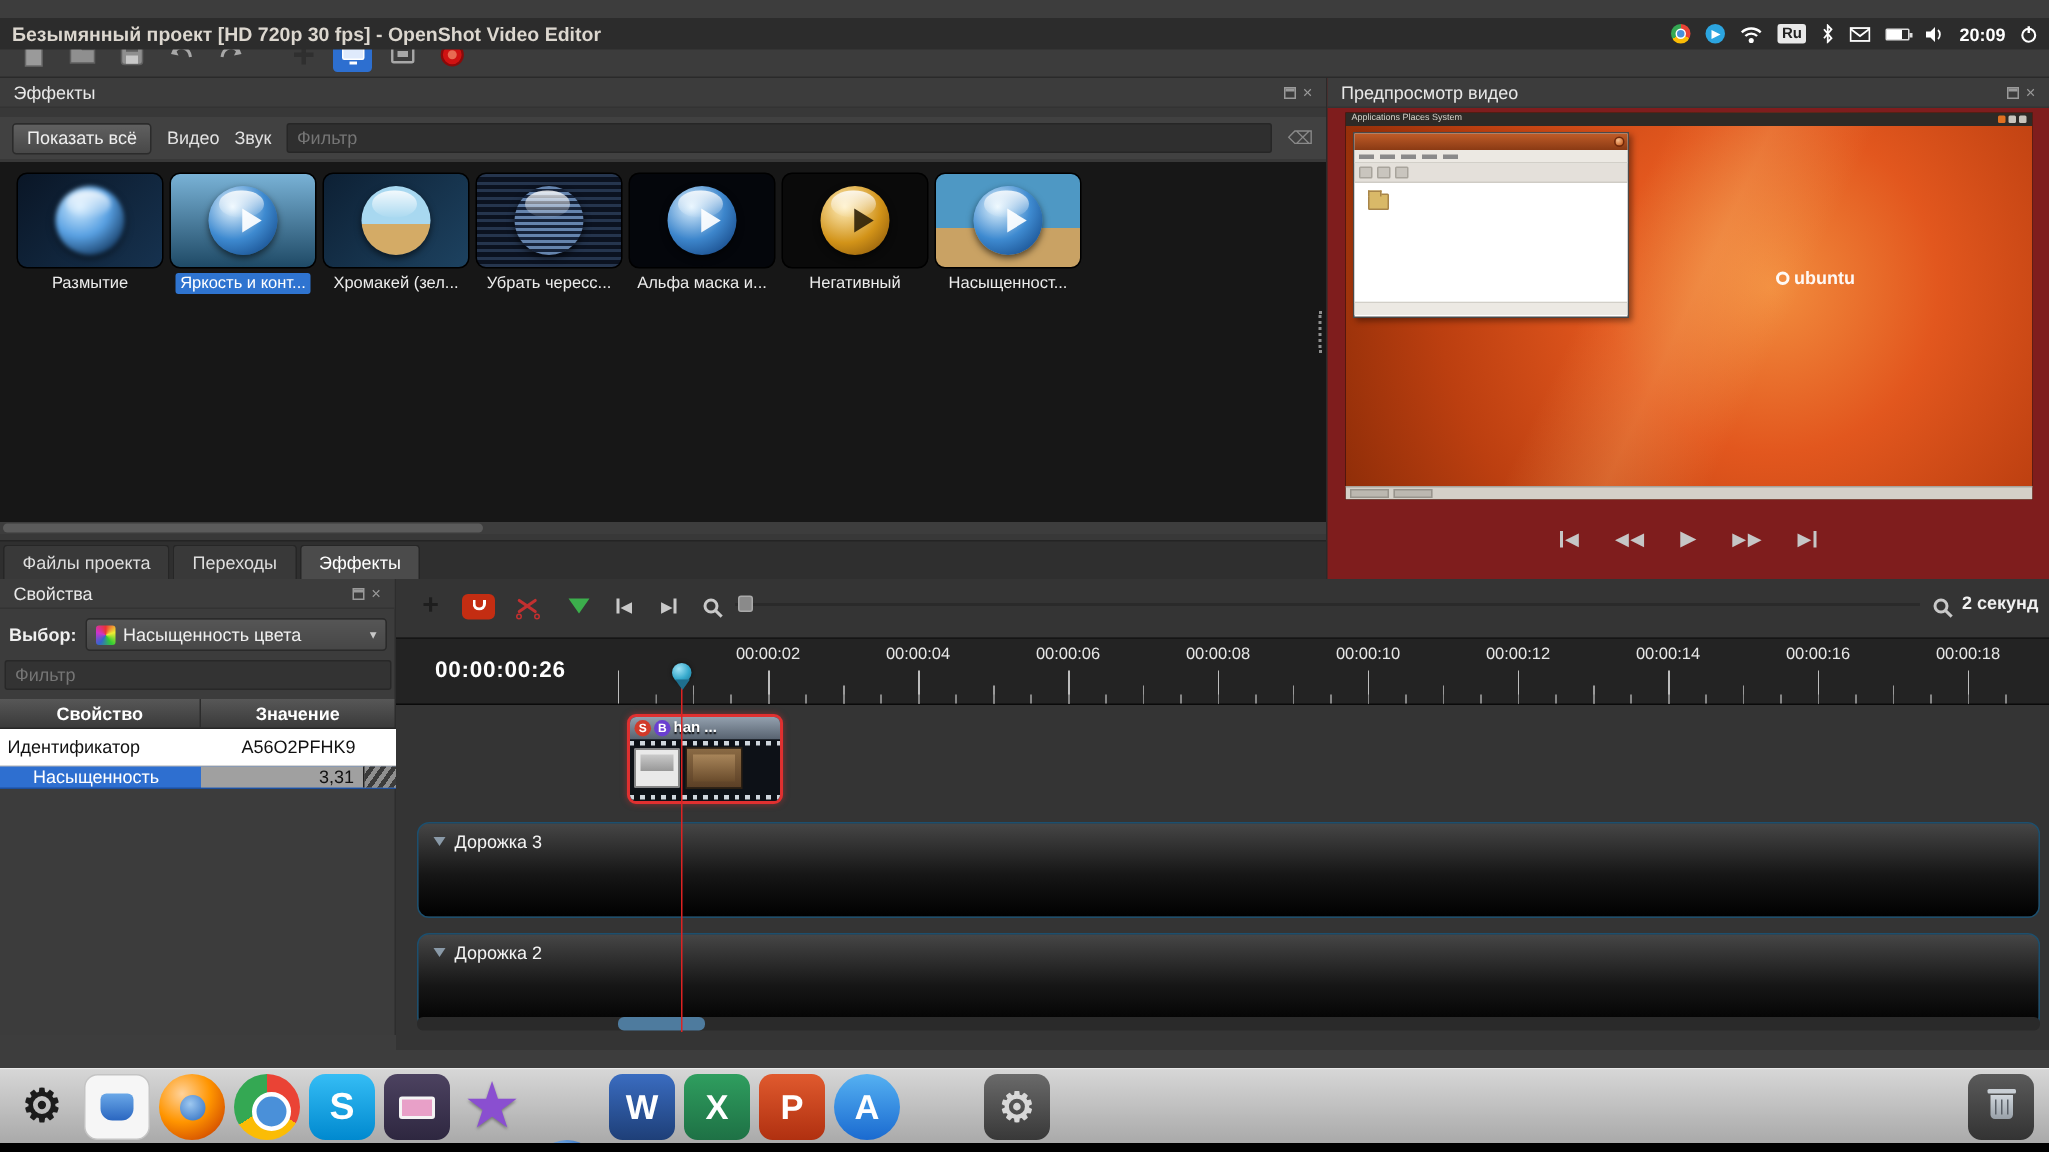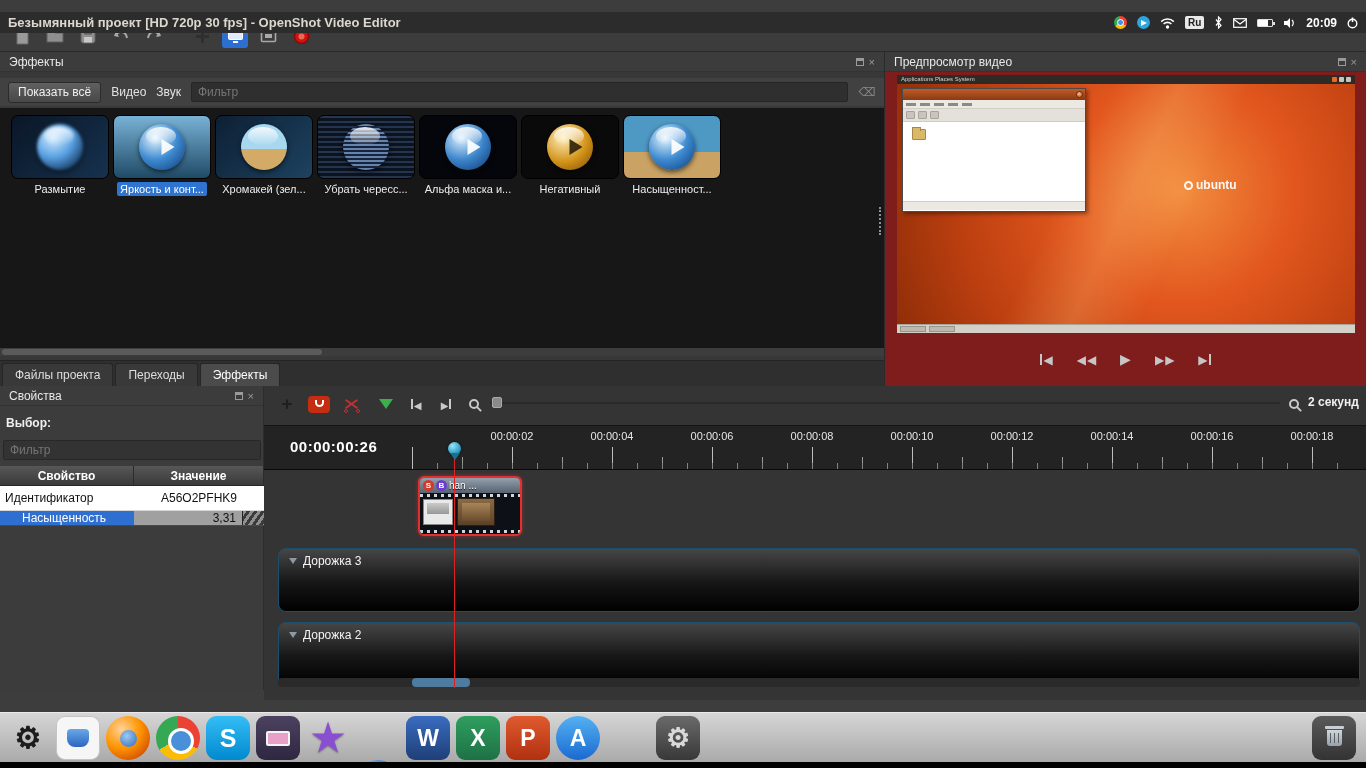--- a/index.html
+++ b/index.html
@@ -179,21 +179,21 @@
 .track{position:absolute;left:14px;width:1082px;height:64px;border-radius:8px;background:linear-gradient(180deg,#464646,#161616 55%,#000);border:1px solid #1c4f6e}
 .tk4{top:88px}.tk3{top:162px}.tk2{top:236px}
 .tr-collapse{position:absolute;left:10px;top:9px;border-top:6px solid #8a9aa8;border-left:4px solid transparent;border-right:4px solid transparent}
 .tr-label{position:absolute;left:24px;top:5px;font-size:12px;color:#f4f4f4}
 
 .clip{position:absolute;left:154px;top:90px;width:104px;height:60px;border:2px solid #e03030;border-radius:6px;background:#141a22;overflow:hidden;z-index:20;box-shadow:0 0 4px rgba(224,48,48,.5)}
 .clip-head{height:15px;background:linear-gradient(#93a0ae,#57626f);display:flex;align-items:center;gap:2px;padding:0 3px}
 .badge{width:11px;height:11px;border-radius:50%;color:#fff;font-size:8px;font-weight:bold;display:flex;align-items:center;justify-content:center;flex:0 0 auto}
 .b-s{background:#d23a2a}
 .b-b{background:#6a3fd0}
-.clip-title{color:#fff;font-size:10px;font-weight:normal;white-space:nowrap;text-shadow:0 1px 1px #000}
+.clip-title{color:#fff;font-size:10px;font-weight:bold;white-space:nowrap;text-shadow:0 1px 1px #000}
 .clip-body{position:relative;height:41px;background:#0d1117}
 .holes-t,.holes-b{position:absolute;left:0;right:0;height:3px;background:repeating-linear-gradient(to right,#cfd6dd 0 3px,transparent 3px 7px)}
 .holes-t{top:1px}.holes-b{bottom:1px}
 .frame1{position:absolute;left:3px;top:6px;width:30px;height:26px;background:#e9e9e9;border:1px solid #888}
 .frame1::after{content:"";position:absolute;inset:3px 3px 10px 3px;background:linear-gradient(#cacaca,#989898)}
 .frame2{position:absolute;left:37px;top:5px;width:38px;height:28px;background:linear-gradient(#8a6a44,#5c4026);border:1px solid #2a1f12}
 .frame2::after{content:"";position:absolute;inset:4px;background:linear-gradient(#a8855a,#6a4c2c)}
 
 .hscroll{position:absolute;left:14px;top:292px;width:1082px;height:9px;background:#2a2a2a;border-radius:4px}
 .hscroll-handle{position:absolute;left:134px;top:0;width:58px;height:9px;background:#4e7b9e;border-radius:4px}
@@ -409,20 +409,25 @@
   <div class="props-panel">
     <div class="panel-titlebar">
       <span class="panel-title">Свойства</span>
       <span class="panel-ctrls">
         <span class="pc-float"></span>
         <span class="pc-close"></span>
       </span>
     </div>
     <div class="choose-row">
       <span class="choose-label">Выбор:</span>
+      <div class="dropdown">
+        <span class="dd-ico"></span>
+        <span>Насыщенность цвета</span>
+        <span class="dd-caret"></span>
+      </div>
     </div>
     <input class="props-filter" placeholder="Фильтр" style="">
     <div class="ptable">
       <div class="prow phead">
         <span class="pcell c1">Свойство</span>
         <span class="pcell c2">Значение</span>
       </div>
       <div class="prow data">
         <span class="pcell c1">Идентификатор</span>
         <span class="pcell c2">A56O2PFHK9</span>

